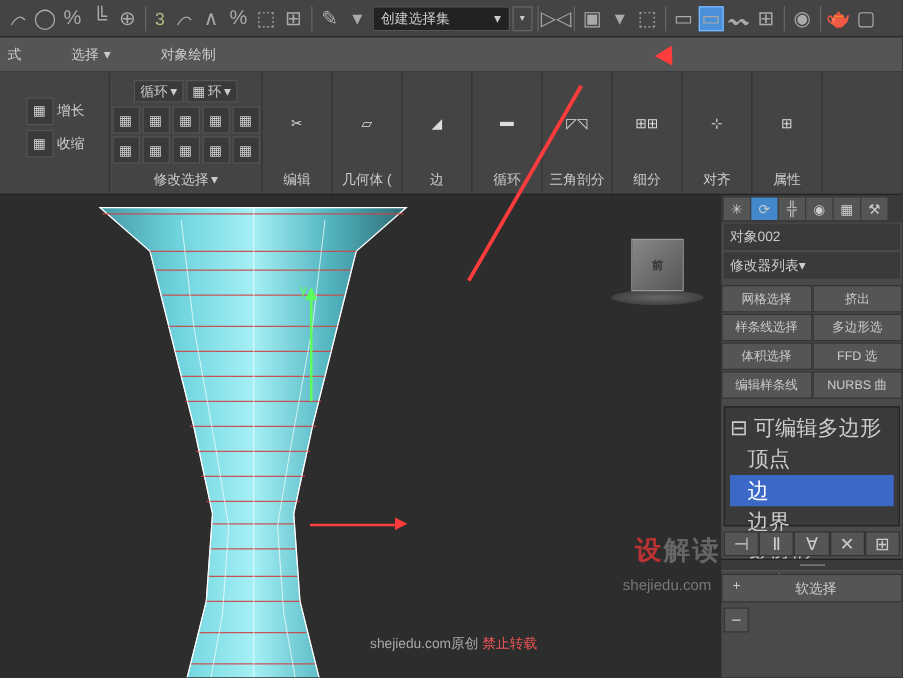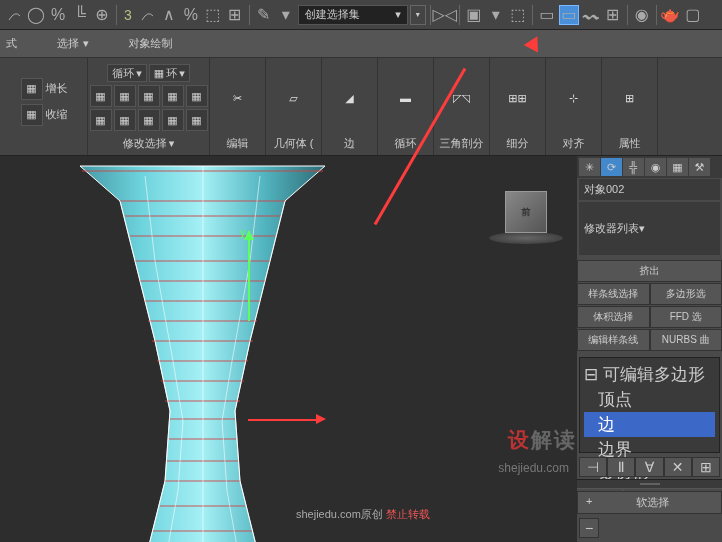--- a/index.html
+++ b/index.html
@@ -45,21 +45,21 @@
 .watermark2{position:absolute;right:8px;top:305px;font-size:12px;color:#777;}
 .watermark3{position:absolute;left:296px;bottom:20px;font-size:11px;color:#aaa;}
 .watermark3 .nored{color:#e55;}
 .arrow-annotation{position:absolute;left:530px;top:28px;width:0;height:0;}
 .arrow-line{position:absolute;width:180px;height:3px;background:#ff3c3c;transform:rotate(-60deg);transform-origin:left center;left:-155px;top:195px;}
 .arrow-head{position:absolute;left:-2px;top:-0px;border:8px solid transparent;border-bottom:14px solid #ff3c3c;transform:rotate(28deg);}
 .side-panel{width:145px;background:#4a4a4a;display:flex;flex-direction:column;}
 .sp-tabs{height:22px;display:flex;gap:1px;padding:2px;background:#3a3a3a;}
 .sp-tab{width:21px;height:18px;background:#555;display:flex;align-items:center;justify-content:center;font-size:11px;}
 .sp-obj{background:#3a3a3a;margin:1px 2px;padding:3px 5px;}
-.sp-modlist{background:#3a3a3a;margin:1px 2px;padding:19px 5px;display:flex;align-items:center;}
+.sp-modlist{background:#3a3a3a;margin:1px 2px;padding:3px 5px;display:flex;align-items:center;}
 .sp-btns{display:flex;flex-direction:column;gap:1px;margin:4px 0px;}
 .sp-btn-row{display:flex;gap:0px;}
 .sp-btn{flex:1;background:#555;padding:3px 2px;text-align:center;border:1px solid #333;font-size:10px;cursor:pointer;}
 .sp-tree{background:#3a3a3a;margin:2px 2px;padding:4px;height:96px;font-size:17px;border:1px solid #222;}
 .tree-item{padding:1px 0 1px 14px;}
 .tree-root{padding:1px 0;}
 .tree-sel{background:#3c68c8;color:#fff;}
 .sp-iconrow{display:flex;gap:0px;margin:2px 2px;}
 .sp-ic{flex:1;height:20px;background:#555;border:1px solid #333;display:flex;align-items:center;justify-content:center;font-size:14px;}
 .sp-sep{height:10px;background:#3a3a3a;margin:0;border-top:1px solid #222;border-bottom:1px solid #555;display:flex;align-items:center;justify-content:center;}
@@ -288,20 +288,21 @@
       <div class="sp-tab">▦</div>
       <div class="sp-tab">⚒</div>
     </div>
     <div class="sp-obj">对象002</div>
     <div class="sp-modlist">
       <span>修改器列表</span>
         <span>▾</span>
     </div>
     <div class="sp-btns">
       <div class="sp-btn-row">
+          <div class="sp-btn">网格选择</div>
           <div class="sp-btn">挤出</div>
         </div>
       <div class="sp-btn-row">
           <div class="sp-btn">样条线选择</div>
           <div class="sp-btn">多边形选</div>
         </div>
       <div class="sp-btn-row">
           <div class="sp-btn">体积选择</div>
           <div class="sp-btn">FFD 选</div>
         </div>

